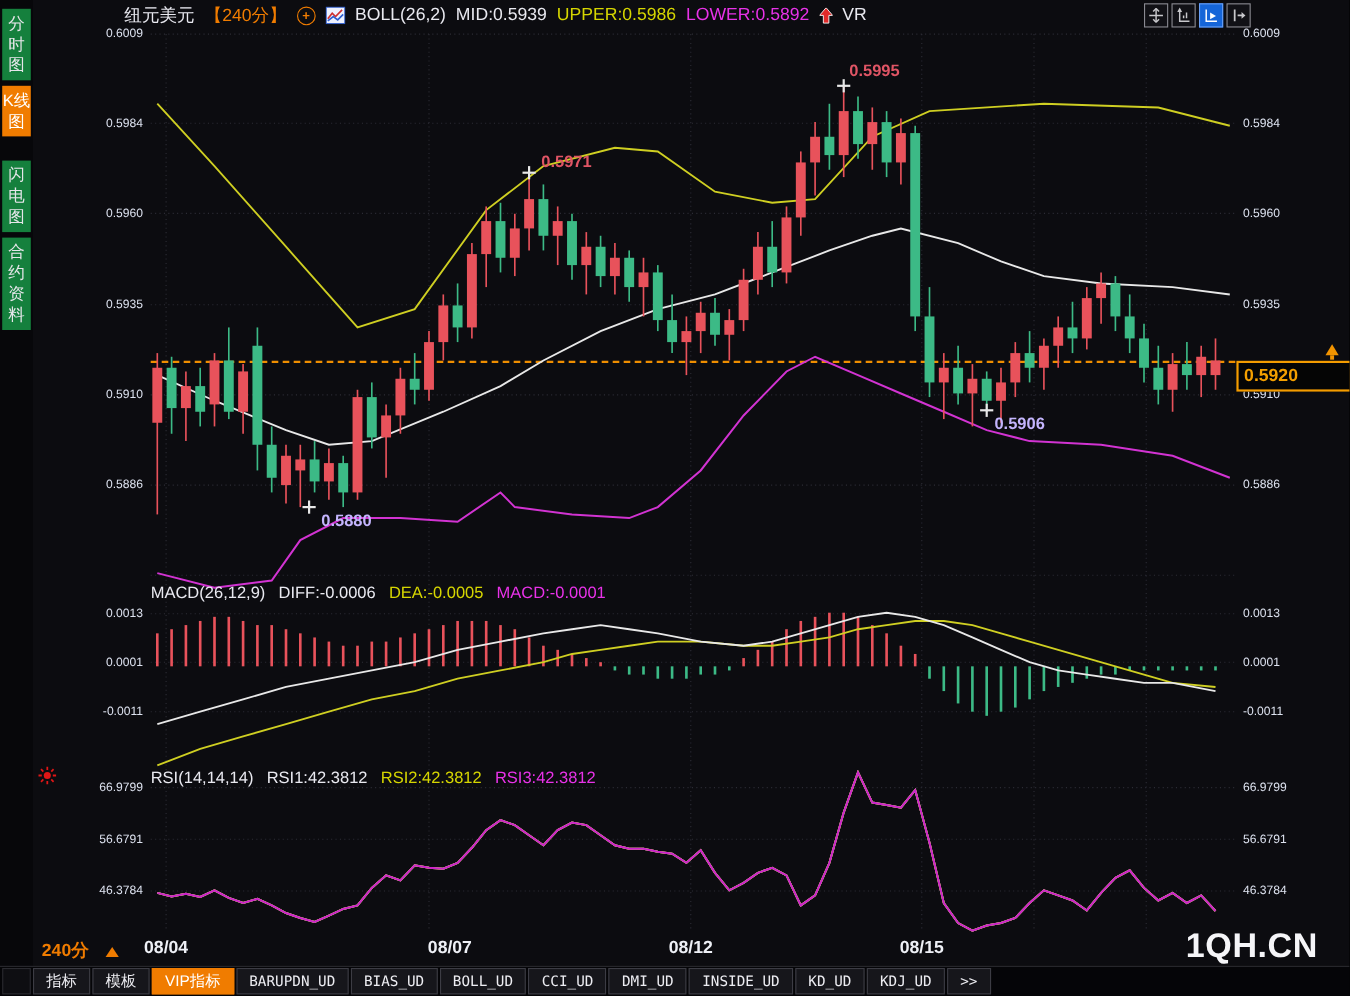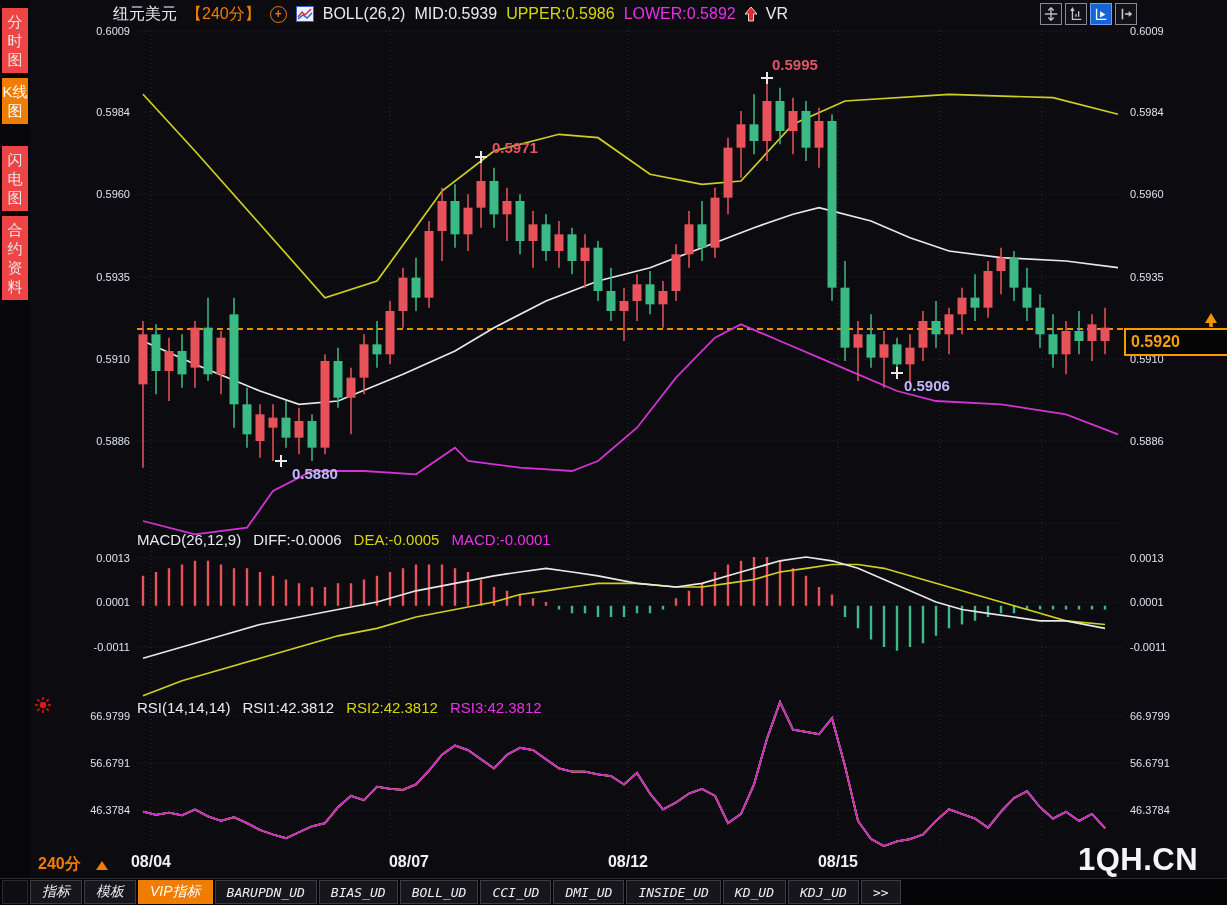--- a/index.html
+++ b/index.html
@@ -1,20 +1,20 @@
 <!DOCTYPE html>
 <html><head>
 <meta charset="utf-8">
 <style>
   html,body{margin:0;padding:0;background:#000;}
   #app{position:relative;width:1227px;height:905px;background:#0c0c10;overflow:hidden;
        font-family:"Liberation Sans",sans-serif;}
   
   #sidebar{position:absolute;left:0;top:0;width:30px;height:905px;background:#07070a;z-index:4;}
-  .side-item{position:absolute;left:2px;width:26px;background:#ef4444;color:#e6e6ea;
+  .side-item{position:absolute;left:2px;width:26px;background:#15803d;color:#e6e6ea;
              font-size:15px;line-height:19px;text-align:center;padding:4px 0;cursor:pointer;
              word-break:break-all;}
   .side-item.active{background:#f07c00;color:#fff;}
   
   #hdr{position:absolute;left:113px;top:3px;height:22px;display:flex;align-items:center;
        gap:9px;font-size:16px;color:#e9e9f0;z-index:5;white-space:nowrap;}
   .hdr-orange{color:#f07c00;}
   .hdr-yellow{color:#d6d600;}
   .hdr-magenta{color:#e832e8;}
   .circle-plus{display:inline-block;width:15px;height:15px;border:1.5px solid #f07c00;
@@ -43,21 +43,21 @@
   
   #period-label{position:absolute;left:38px;top:854px;font-size:16px;font-weight:700;
                 color:#f07c00;z-index:4;cursor:pointer;}
   #period-arrow{position:absolute;left:96px;top:861px;width:0;height:0;border-left:6px solid transparent;
                 border-right:6px solid transparent;border-bottom:9px solid #f07c00;z-index:4;}
   .date-label{position:absolute;top:853px;width:60px;text-align:center;font-size:16px;
               font-weight:700;color:#eef0f6;z-index:3;}
   
   #toolbar{position:absolute;left:0;top:878px;width:1227px;height:27px;background:#050508;
            border-top:1px solid #2b2b30;display:flex;align-items:center;gap:2px;
-           padding-left:2px;box-sizing:border-box;z-index:5;font-style:italic;}
+           padding-left:2px;box-sizing:border-box;z-index:5;}
   #toolbar-corner{width:24px;height:22px;background:#0e0e12;border:1px solid #2a2a30;}
   .tab{height:22px;border:1px solid #3c3c44;background:#16161b;color:#ededf2;font-size:14px;
        padding:0 11px;display:flex;align-items:center;cursor:pointer;white-space:nowrap;}
   .tab.mono{font-family:"DejaVu Sans Mono",monospace;font-size:13px;}
   .tab.active{background:#f07c00;border-color:#f07c00;color:#fff;}
   #watermark{position:absolute;left:1078px;top:842px;font-size:31px;font-weight:600;
              color:#f5f5f8;letter-spacing:0.5px;z-index:6;}
   #chart-svg{position:absolute;left:0;top:0;z-index:1;}
   #alarm-icon{position:absolute;left:34px;top:696px;z-index:4;}
   #price-arrow{position:absolute;left:1203px;top:312px;z-index:5;}

